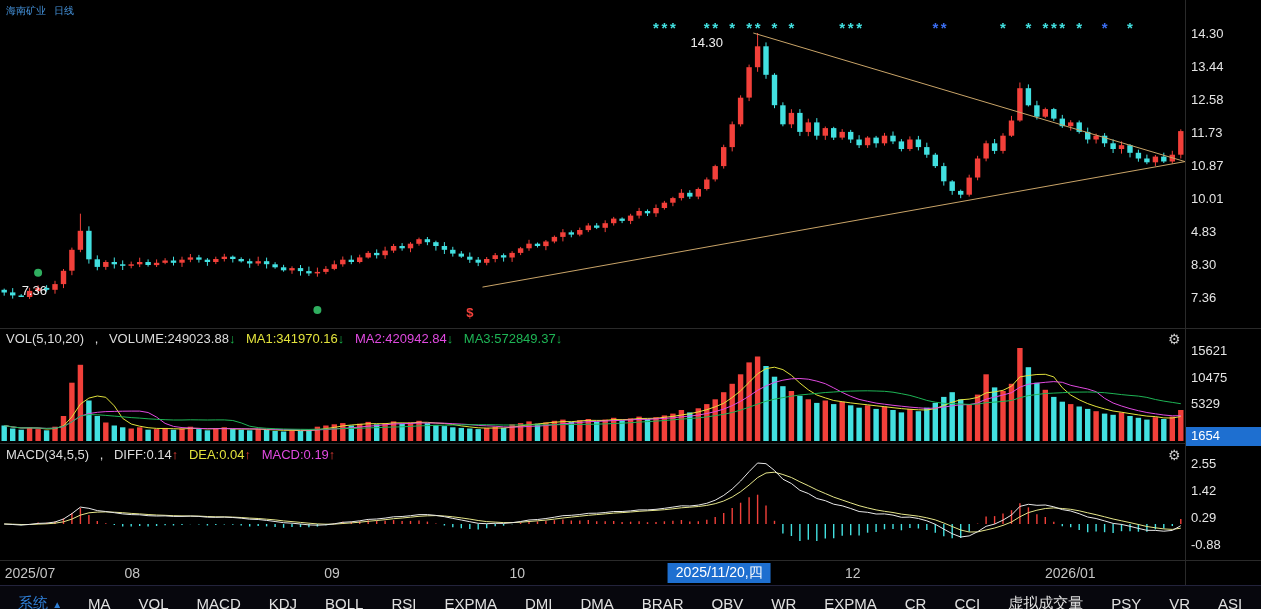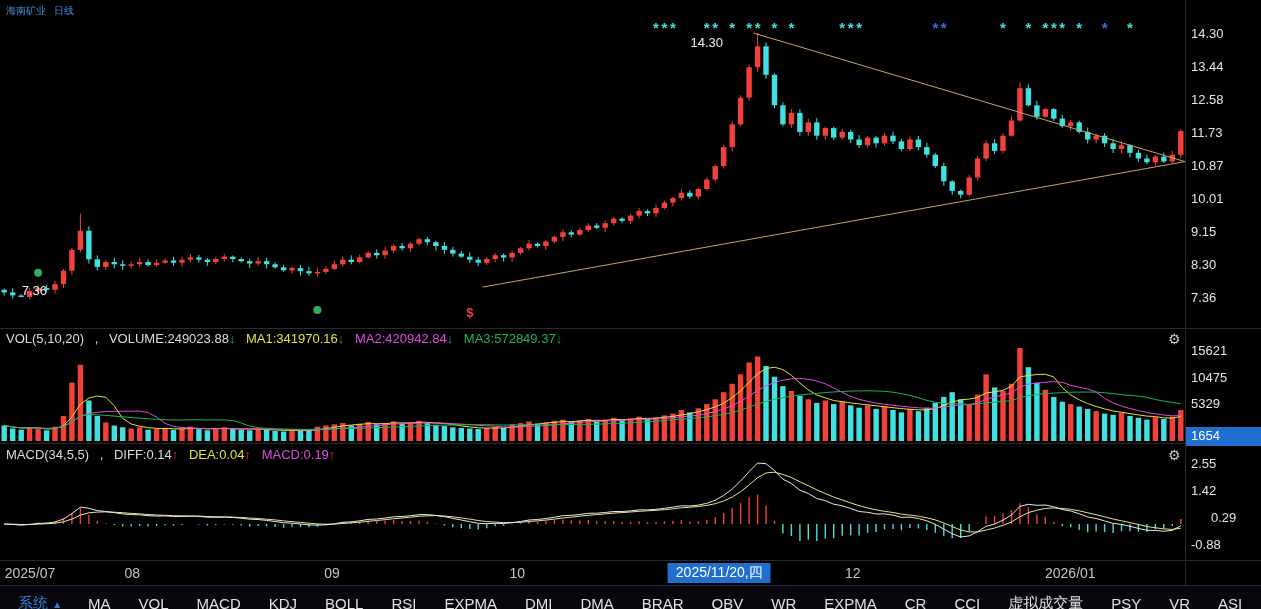--- a/index.html
+++ b/index.html
@@ -678,30 +678,30 @@
   <div class="sep" style="top:443px"></div>
   <div class="sep" style="top:560px"></div>
 
   <div id="axis-col">
       <span class="axlab" style="top: 26px;">14.30</span>
       <span class="axlab" style="top: 59px;">13.44</span>
       <span class="axlab" style="top: 92px;">12.58</span>
       <span class="axlab" style="top: 125px;">11.73</span>
       <span class="axlab" style="top: 158px;">10.87</span>
       <span class="axlab" style="top: 191px;">10.01</span>
-      <span class="axlab" style="top: 224px;">9.15</span>
+      <span class="axlab" style="top: 224px;">4.83</span>
       <span class="axlab" style="top: 257px;">8.30</span>
       <span class="axlab" style="top: 290px;">7.36</span>
       <span class="axlab" style="top: 343px;">15621</span>
       <span class="axlab" style="top: 369.5px;">10475</span>
       <span class="axlab" style="top: 396px;">5329</span>
       <span class="axlab hl" style="top: 427px;">1654</span>
       <span class="axlab" style="top: 456px;">2.55</span>
       <span class="axlab" style="top: 483px;">1.42</span>
-      <span class="axlab" style="top: 510px; margin-left: 20px;">0.29</span>
+      <span class="axlab" style="top: 510px;">0.29</span>
       <span class="axlab" style="top: 537px;">-0.88</span>
     </div>
 
   <div id="time-axis">
       <span class="tick" style="left: 4.74px;">2025/07</span>
       <span class="tick" style="left: 124.425px;">08</span>
       <span class="tick" style="left: 315.21px; margin-left: 9px;">09</span>
       <span class="tick" style="left: 509.55px;">10</span>
       <span class="tick" style="left: 844.905px;">12</span>
       <span class="tick" style="left: 1045px;">2026/01</span>

